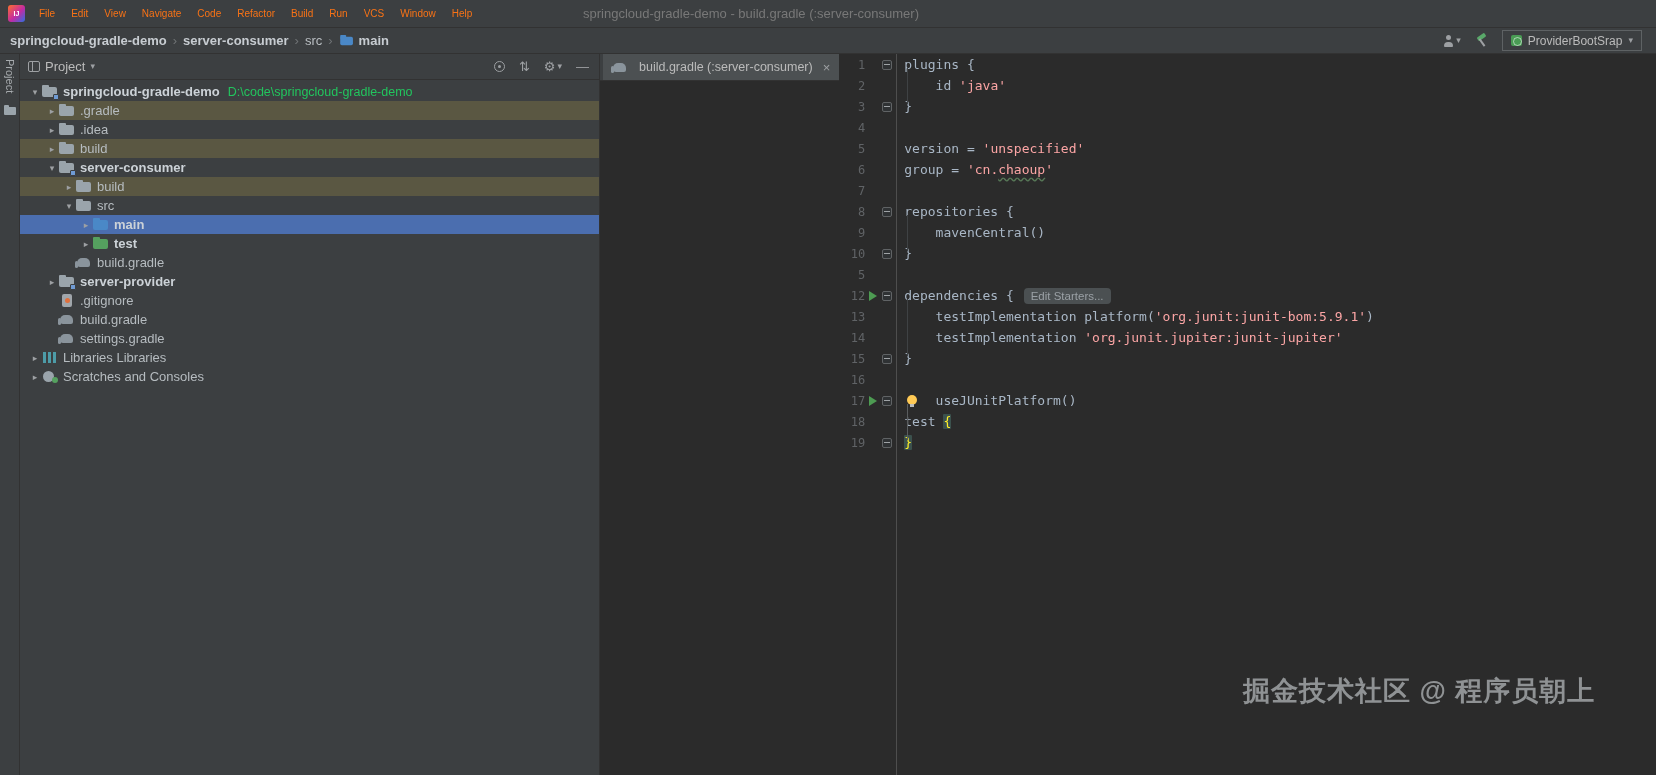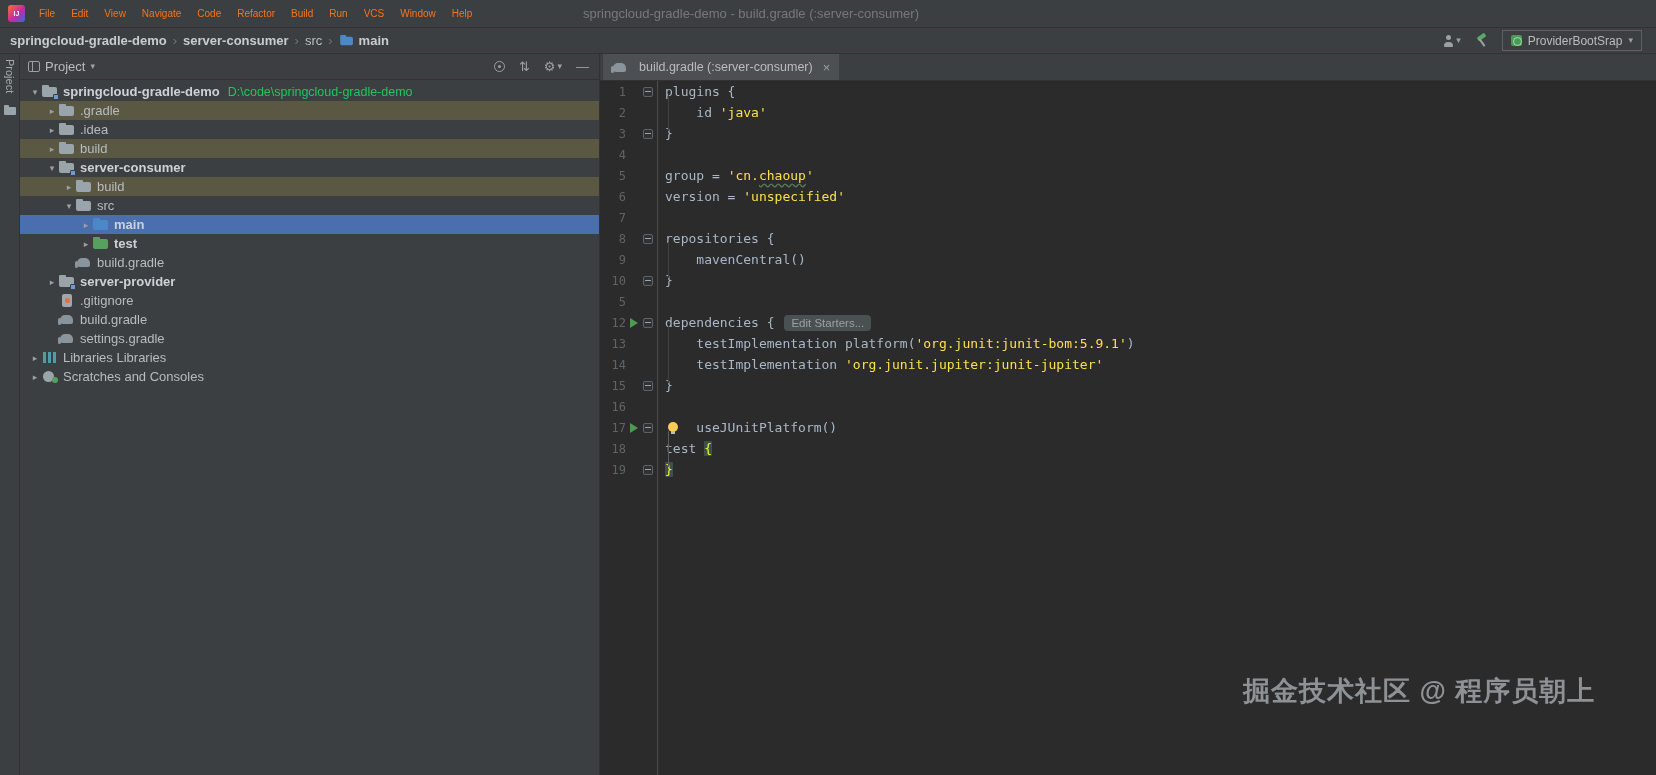--- a/index.html
+++ b/index.html
@@ -71,38 +71,38 @@
   .ticon.gradle::after{content:"";position:absolute;left:1px;top:2px;width:13px;height:9px;border-radius:5px 5px 2px 3px;background:#8a949c}
   .ticon.gradle::before{content:"";position:absolute;left:-1px;top:5px;width:3px;height:7px;border-radius:2px;background:#8a949c}
   .ticon.git::after{content:"";position:absolute;left:3px;top:0;width:10px;height:13px;border-radius:2px;background:#a0a6ab}
   .ticon.git::before{content:"";position:absolute;left:6px;top:4px;width:5px;height:5px;border-radius:50%;background:#e0703c;z-index:2}
   .ticon.libs::after{content:"";position:absolute;left:1px;top:1px;width:13px;height:11px;background:repeating-linear-gradient(90deg,#4d9ca8 0 3px,#3c3f41 3px 5px)}
   .ticon.scr::after{content:"";position:absolute;left:1px;top:1px;width:11px;height:11px;border-radius:50%;background:#9aa4ab}
   .ticon.scr::before{content:"";position:absolute;right:0;bottom:0;width:6px;height:6px;border-radius:50%;background:#55a15f;z-index:2}
   .ticon.bc{transform:scale(.85);margin-right:0}
 
   
-  .editor-area{flex:1;display:flex;flex-direction:column;background:#2b2b2b;min-width:0}
+  .editor-area{flex:1;display:flex;background:#2b2b2b;min-width:0}
   .tabbar{height:27px;background:#3c3f41;border-bottom:1px solid #323232;display:flex;align-items:flex-end;padding-left:3px;flex:none}
   .tab{height:26px;background:#4c5052;display:flex;align-items:center;padding:0 9px;gap:6px;color:#bbbbbb;font-size:12.5px;white-space:nowrap}
   .tab-close{color:#9da0a3;font-size:13px;margin-left:4px;line-height:1}
 
   .editor{flex:1;display:flex;position:relative;font-family:"DejaVu Sans Mono",monospace;font-size:13px}
   .gutter{width:58px;flex:none;border-right:1px solid #4e4e4e}
   .gline{height:21px;display:flex;align-items:center}
   .lnum{width:26px;text-align:right;color:#606366;font-size:12px}
   .runslot{width:15px;height:21px;display:flex;align-items:center;justify-content:center}
   .runslot.run::before{content:"";width:0;height:0;border-left:8px solid #4d9b52;border-top:5px solid transparent;border-bottom:5px solid transparent}
   .foldslot{width:13px;height:21px;position:relative}
   .foldslot.fold::before{content:"";position:absolute;left:2px;top:6px;width:8px;height:8px;border:1px solid #606365;border-radius:2px;background:#2f3234}
   .foldslot.fold::after{content:"";position:absolute;left:4px;top:10px;width:6px;height:1px;background:#9fa3a6}
 
   .code{flex:1;position:relative;padding-left:7px;overflow:hidden}
   .cline{height:21px;line-height:21px;white-space:pre;position:relative;color:#a9b7c6}
-  .seg.string{color:#fde047}
+  .seg.string{color:#fca5a5}
   .seg.typo{text-decoration:underline wavy #587a58;text-underline-offset:3px}
   .seg.brace{color:#ffef28;background:#3b514d;border-radius:1px}
   .inlay{display:inline-block;font-family:"Liberation Sans",sans-serif;font-size:11.5px;color:#9aa0a5;background:#4b5052;border-radius:4px;padding:0 7px;line-height:16px;vertical-align:middle;transform:translateY(-1px);margin-left:2px}
   .bulb{position:absolute;left:3px;top:5px;width:10px;height:10px;border-radius:50%;background:#ffca55;z-index:2}
   .bulb::after{content:"";position:absolute;left:3px;bottom:-2px;width:4px;height:3px;background:#b9bcbe}
   .guide{position:absolute;width:1px;background:#3f4244;left:10px}
   .guide.active{background:#5a5d5f}
 
   .watermark{position:absolute;left:1243px;top:673px;font-size:27px;font-weight:600;color:#8f9294;letter-spacing:1px;white-space:nowrap}
 </style>
@@ -378,22 +378,22 @@
               <span class="lnum">19</span>
               <span class="runslot"></span>
               <span class="foldslot fold"></span>
             </div>
           </div>
         <div id="code" class="code">
             <div class="cline"><span class="seg plain">plugins {</span></div>
             <div class="cline"><span class="seg plain">    id </span><span class="seg string">'java'</span></div>
             <div class="cline"><span class="seg plain">}</span></div>
             <div class="cline"></div>
+            <div class="cline"><span class="seg plain">version = </span><span class="seg string">'unspecified'</span></div>
             <div class="cline"><span class="seg plain">group = </span><span class="seg string">'cn.</span><span class="seg string typo">chaoup</span><span class="seg string">'</span></div>
-            <div class="cline"><span class="seg plain">version = </span><span class="seg string">'unspecified'</span></div>
             <div class="cline"></div>
             <div class="cline"><span class="seg plain">repositories {</span></div>
             <div class="cline"><span class="seg plain">    mavenCentral()</span></div>
             <div class="cline"><span class="seg plain">}</span></div>
             <div class="cline"></div>
             <div class="cline"><span class="seg plain">dependencies { </span><span class="inlay">Edit Starters...</span></div>
             <div class="cline"><span class="seg plain">    testImplementation platform(</span><span class="seg string">'org.junit:junit-bom:5.9.1'</span><span class="seg plain">)</span></div>
             <div class="cline"><span class="seg plain">    testImplementation </span><span class="seg string">'org.junit.jupiter:junit-jupiter'</span></div>
             <div class="cline"><span class="seg plain">}</span></div>
             <div class="cline"></div>

